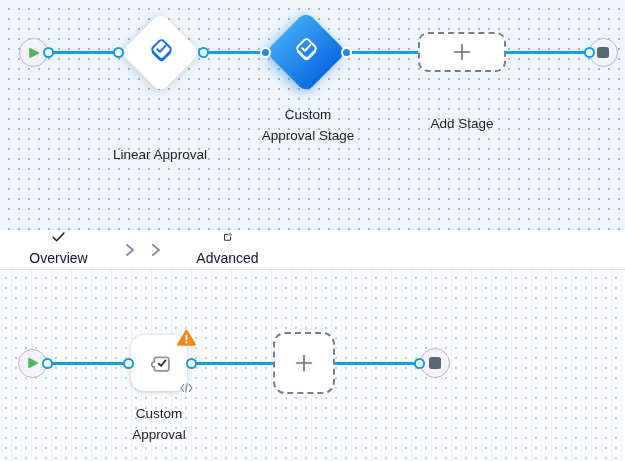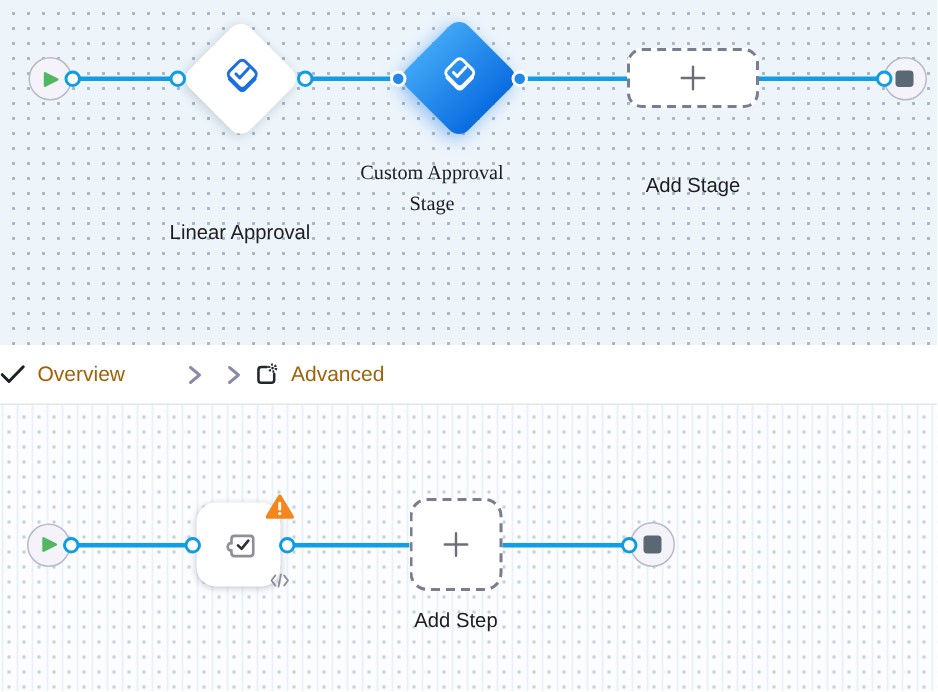--- a/index.html
+++ b/index.html
@@ -54,23 +54,23 @@
   .badge { position:absolute; z-index:4; }
 
   
   .node-label { position:absolute; font-size:13.5px; line-height:21px;
                 color:#1D1D22; text-align:center; z-index:3; }
 
   
   .tabbar { position:absolute; left:0; top:230px; width:625px; height:40px;
             background:#fff; border-bottom:1px solid #E2E6EA; display:flex;
             align-items:stretch; z-index:4; }
-  .tab { width:117px; display:flex; align-items:center; 
-         gap:8px; font-size:14px; color:#a16207; border-bottom:3px solid transparent;
-         padding-top:2px; cursor:pointer; white-space:nowrap; }
+  .tab { width:117px; display:flex; align-items:center; justify-content:center;
+         gap:8px; font-size:14px; color:#0f172a; border-bottom:3px solid transparent;
+         padding-top:2px; cursor:pointer; white-space:nowrap;flex-direction:column; }
   .tab.active { border-bottom-color:#1568D4; font-weight:bold; }
   .tab-sep { width:26px; display:flex; align-items:center; justify-content:center; }
 </style>
 </head>
 <body>
 
 <div class="screen">
 
   <div class="canvas stages">
     <div class="edge" style="left:48px;top:51px;width:70px;"></div>
@@ -118,21 +118,21 @@
         <path d="M9 1.5 V16.5 M1.5 9 H16.5" stroke="#6E6E79" stroke-width="1.6" stroke-linecap="round" fill="none"></path>
       </svg>
     </div>
 
     <div class="port" style="left:583.5px;top:46.5px;"></div>
     <div class="terminal" style="left:588.5px;top:38px;width:29px;height:29px;">
       <div class="stop-square"></div>
     </div>
 
     <div class="node-label" style="left:100px;top:104px;width:120px;margin-top:40px;">Linear Approval</div>
-    <div class="node-label" style="left:240px;top:104px;width:96px;font-family:Liberation Serif, serif;">Custom Approval Stage</div>
+    <div class="node-label" style="left:260px;top:104px;width:96px;">Custom Approval Stage</div>
     <div class="node-label" style="left:402px;top:81px;width:120px;margin-top:32px;">Add Stage</div>
   </div>
 
   <div class="tabbar">
     <div class="tab">
       <svg width="17" height="13" viewBox="0 0 17 13">
         <path d="M1.5 6.8 L6 11.3 L15.5 1.5" stroke="#1D2025" stroke-width="2" fill="none" stroke-linecap="round" stroke-linejoin="round"></path>
       </svg>
       <span>Overview</span>
     </div>
@@ -193,16 +193,16 @@
       <svg width="18" height="18" viewBox="0 0 18 18">
         <path d="M9 1.5 V16.5 M1.5 9 H16.5" stroke="#6E6E79" stroke-width="1.6" stroke-linecap="round" fill="none"></path>
       </svg>
     </div>
 
     <div class="port" style="left:414px;top:87.5px;"></div>
     <div class="terminal" style="left:420px;top:78px;width:30px;height:30px;">
       <div class="stop-square"></div>
     </div>
 
-    <div class="node-label" style="left:244px;top:133px;width:120px;">Add Step</div>
+    <div class="node-label" style="left:119px;top:133px;width:80px;">Custom Approval</div>
   </div>
 
 </div>
 
 </body></html>

